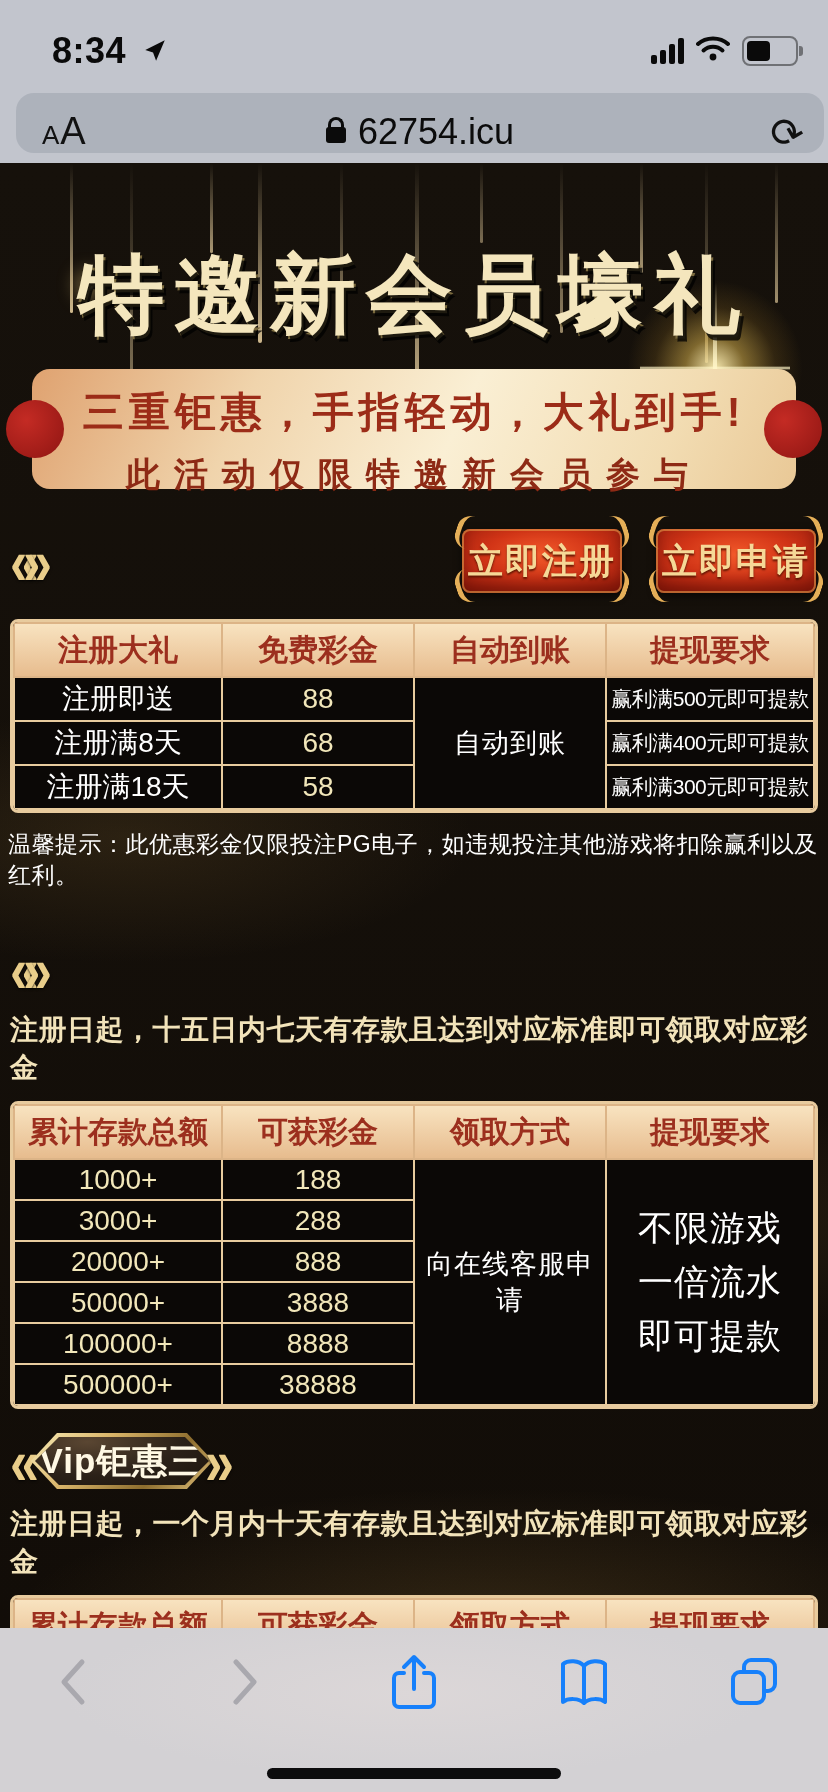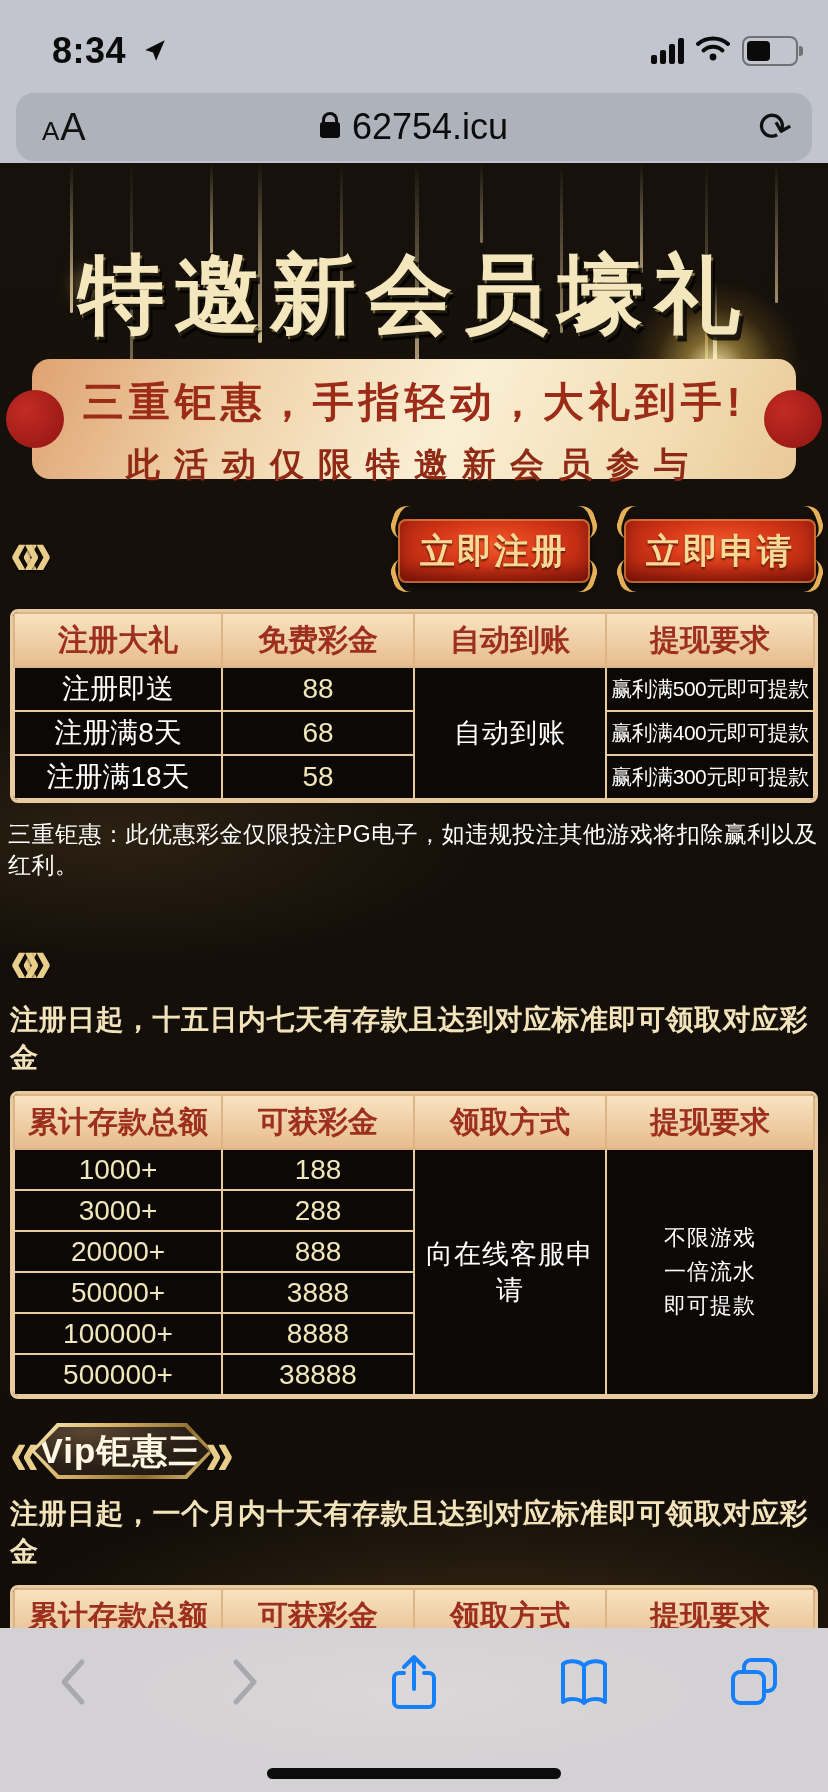--- a/index.html
+++ b/index.html
@@ -14,22 +14,22 @@
   .time{position:absolute;left:52px;top:30px;font-size:36px;font-weight:700;color:#0a0a0a;letter-spacing:.5px;}
   .loc{position:absolute;left:142px;top:38px;}
   .right-status{position:absolute;right:30px;top:36px;display:flex;align-items:center;gap:12px;}
   .sig{display:flex;align-items:flex-end;gap:3px;height:26px;}
   .sig i{display:block;width:6px;background:#0a0a0a;border-radius:2px;}
   .sig i:nth-child(1){height:9px;}.sig i:nth-child(2){height:14px;}
   .sig i:nth-child(3){height:20px;}.sig i:nth-child(4){height:26px;}
   .battery{position:relative;width:52px;height:26px;border:2.5px solid rgba(10,10,10,.45);border-radius:8px;}
   .battery i{position:absolute;left:3px;top:3px;bottom:3px;width:45%;background:#0a0a0a;border-radius:4px;}
   .battery:after{content:"";position:absolute;right:-7px;top:8px;width:4px;height:10px;background:rgba(10,10,10,.45);border-radius:0 3px 3px 0;}
-  .url-pill{position:absolute;left:16px;right:16px;top:93px;height:68px;background:#adb2bb;border-radius:18px;
-    display:flex;align-items:center;justify-content:center;}
+  .url-pill{position:absolute;left:16px;right:4px;top:93px;height:60px;background:#adb2bb;border-radius:18px;
+    display:flex;align-items:flex-end;justify-content:center;}
   .reader{position:absolute;left:26px;font-size:30px;color:#111;letter-spacing:1px;}
   .reader b{font-weight:400;font-size:38px;}
   .domain{display:flex;align-items:center;font-size:36px;color:#0b0b0b;}
   .lock{position:relative;width:20px;height:16px;background:#0b0b0b;border-radius:3px;margin-right:12px;margin-top:6px;}
   .lock:before{content:"";position:absolute;left:2px;top:-10px;width:10px;height:12px;border:3.5px solid #0b0b0b;border-bottom:none;border-radius:8px 8px 0 0;}
   .refresh{position:absolute;right:20px;font-size:40px;color:#111;line-height:1;transform:rotate(15deg);}
   
   .page{position:absolute;top:163px;left:0;width:828px;height:1465px;overflow:hidden;
     background:
       radial-gradient(ellipse 500px 180px at 15% 46%, rgba(150,115,55,.18), transparent 70%),
@@ -41,21 +41,21 @@
   .dot{position:absolute;border-radius:50%;}
   .flare{position:absolute;left:620px;top:110px;width:190px;height:190px;pointer-events:none;
     background:radial-gradient(circle,rgba(255,240,180,.95) 0%,rgba(255,210,90,.45) 22%,rgba(255,190,60,.12) 45%,transparent 65%);}
   .flare:before,.flare:after{content:"";position:absolute;left:50%;top:50%;background:linear-gradient(to bottom,transparent,rgba(255,245,200,.9),transparent);}
   .flare:before{width:4px;height:170px;transform:translate(-50%,-50%);}
   .flare:after{width:150px;height:4px;transform:translate(-50%,-50%);}
   .hero-title{margin:0;padding-top:88px;text-align:center;font-size:86px;font-weight:700;
     color:#f4e6bd;letter-spacing:10px;line-height:1;position:relative;
     text-shadow:4px 6px 0 rgba(0,0,0,.75),2px 3px 0 #7a6a3e;}
   
-  .banner{position:relative;width:764px;height:120px;margin:22px auto 0;border-radius:18px;
+  .banner{position:relative;width:764px;height:120px;margin:32px auto 0;border-radius:18px;
     background:linear-gradient(115deg,#dfa270 0%,#f0d4ac 28%,#faefd4 55%,#f2dcb2 82%,#e9c896 100%);
     text-align:center;}
   .banner .notch{position:absolute;top:50%;width:58px;height:58px;border-radius:50%;
     background:radial-gradient(circle at 35% 35%,#c42b24,#8f1512);transform:translateY(-50%);}
   .banner .notch.l{left:-26px;}.banner .notch.r{right:-26px;}
   .banner-l1{padding-top:16px;font-size:41px;font-weight:700;color:#9c2c18;letter-spacing:5px;}
   .banner-l2{margin-top:12px;font-size:34px;font-weight:700;color:#8e2a15;letter-spacing:14px;font-family:Liberation Serif, serif;}
   
   .cta-row{display:flex;align-items:center;margin:40px 12px 0 10px;}
   .vip-badge{display:flex;align-items:center;}
@@ -63,21 +63,21 @@
     text-shadow:0 1px 2px rgba(0,0,0,.8);}
   .chev.l{margin-right:-8px;}.chev.r{margin-left:-8px;}
   .hex{width:182px;height:56px;clip-path:polygon(26px 0,calc(100% - 26px) 0,100% 50%,calc(100% - 26px) 100%,26px 100%,0 50%);
     background:linear-gradient(135deg,#f8ecb8 0%,#d9b468 35%,#8d6d2e 70%,#e3c27c 100%);
     display:flex;align-items:center;justify-content:center;}
   .hex-in{width:174px;height:48px;clip-path:polygon(24px 0,calc(100% - 24px) 0,100% 50%,calc(100% - 24px) 100%,24px 100%,0 50%);
     background:radial-gradient(ellipse at 30% 10%,#5a4632 0%,#2b2118 55%,#1c140d 100%);
     display:flex;align-items:center;justify-content:center;
     color:#fff8e4;font-size:35px;font-weight:700;letter-spacing:1px;}
   .cta-spacer{flex:1;}
-  .cta-btn{position:relative;width:192px;height:64px;margin-left:34px;border-radius:8px;cursor:pointer;
+  .cta-btn{position:relative;width:160px;height:64px;margin-left:34px;border-radius:8px;cursor:pointer;
     background:radial-gradient(ellipse at 50% 40%,#f2592a 0%,#d23517 48%,#9a1d0d 100%);
     box-shadow:inset 0 0 0 2px rgba(235,165,80,.55),inset 0 -10px 16px rgba(80,8,0,.55),0 3px 8px rgba(0,0,0,.6);
     display:flex;align-items:center;justify-content:center;
     color:#f6d897;font-size:35px;font-weight:700;letter-spacing:2px;
     text-shadow:0 2px 2px rgba(90,20,0,.9);}
   .cta-btn .fl{position:absolute;width:18px;height:34px;border-left:5px solid #e5af58;border-radius:14px 0 0 14px;}
   .cta-btn .fl.tl{left:-6px;top:-14px;transform:rotate(18deg);}
   .cta-btn .fl.tr{right:-6px;top:-14px;transform:rotate(-18deg) scaleX(-1);}
   .cta-btn .fl.bl{left:-6px;bottom:-10px;transform:rotate(-18deg) scaleY(-1);}
   .cta-btn .fl.br{right:-6px;bottom:-10px;transform:rotate(18deg) scale(-1);}
@@ -85,21 +85,21 @@
   .tbl-wrap{margin:26px 10px 0;border:3px solid #e8cb9e;border-radius:8px;overflow:hidden;background:#0b0806;}
   table{width:100%;border-collapse:collapse;table-layout:fixed;}
   col.c1{width:26%;}col.c2{width:24%;}col.c3{width:24%;}col.c4{width:26%;}
   th{background:linear-gradient(#f8e3c0,#e7bc8e);color:#9c2f1e;font-size:30px;font-weight:700;
      height:50px;border:2px solid #dcb487;}
   td{border:2px solid #e8cb9e;background:#0b0806;color:#ffffff;text-align:center;
      font-size:28px;height:35px;padding:2px 4px;}
   td.num{color:#f2e7ba;}
   td.req{font-size:21px;letter-spacing:-.5px;}
   td.merge{font-size:27px;letter-spacing:1px;}
-  td.merge.pre{white-space:pre-line;line-height:1.55;font-size:22px;}
+  td.merge.pre{white-space:pre-line;line-height:1.55;font-size:35px;}
   .tip{margin:16px 8px 0;color:#fff;font-size:23px;letter-spacing:.5px;}
   .badge-row{margin:52px 0 0 10px;}
   .badge-row.tight{margin-top:24px;}
   .desc{margin:16px 10px 0;color:#f2e3ba;font-size:28px;font-weight:700;letter-spacing:.5px;}
   .tbl-wrap.mt-sm{margin-top:14px;}
   
   .safari-bottom{position:absolute;left:0;bottom:0;width:828px;height:164px;z-index:5;
     background:radial-gradient(ellipse 500px 120px at 50% 40%,#dcd7d8,#d3d1d4 70%);}
   .tool-row{display:flex;justify-content:space-between;align-items:center;padding:26px 46px 0;}
   .tool{width:56px;height:56px;display:flex;align-items:center;justify-content:center;cursor:pointer;}
@@ -221,21 +221,21 @@
       </tr>
       <tr>
         <td>注册满18天</td>
         <td class="num">58</td>
         <td class="req">赢利满300元即可提款</td>
       </tr>
     </tbody>
       </table>
   </div>
 
-  <div class="tip">三重钜惠：此优惠彩金仅限投注PG电子，如违规投注其他游戏将扣除赢利以及红利。</div>
+  <div class="tip">温馨提示：此优惠彩金仅限投注PG电子，如违规投注其他游戏将扣除赢利以及红利。</div>
 
   <div class="badge-row">
     <div class="vip-badge">
       <span class="chev l">«</span>
       <span class="chev r">»</span>
     </div>
   </div>
   <div class="desc">注册日起，十五日内七天有存款且达到对应标准即可领取对应彩金</div>
 
   <div class="tbl-wrap mt-sm">

